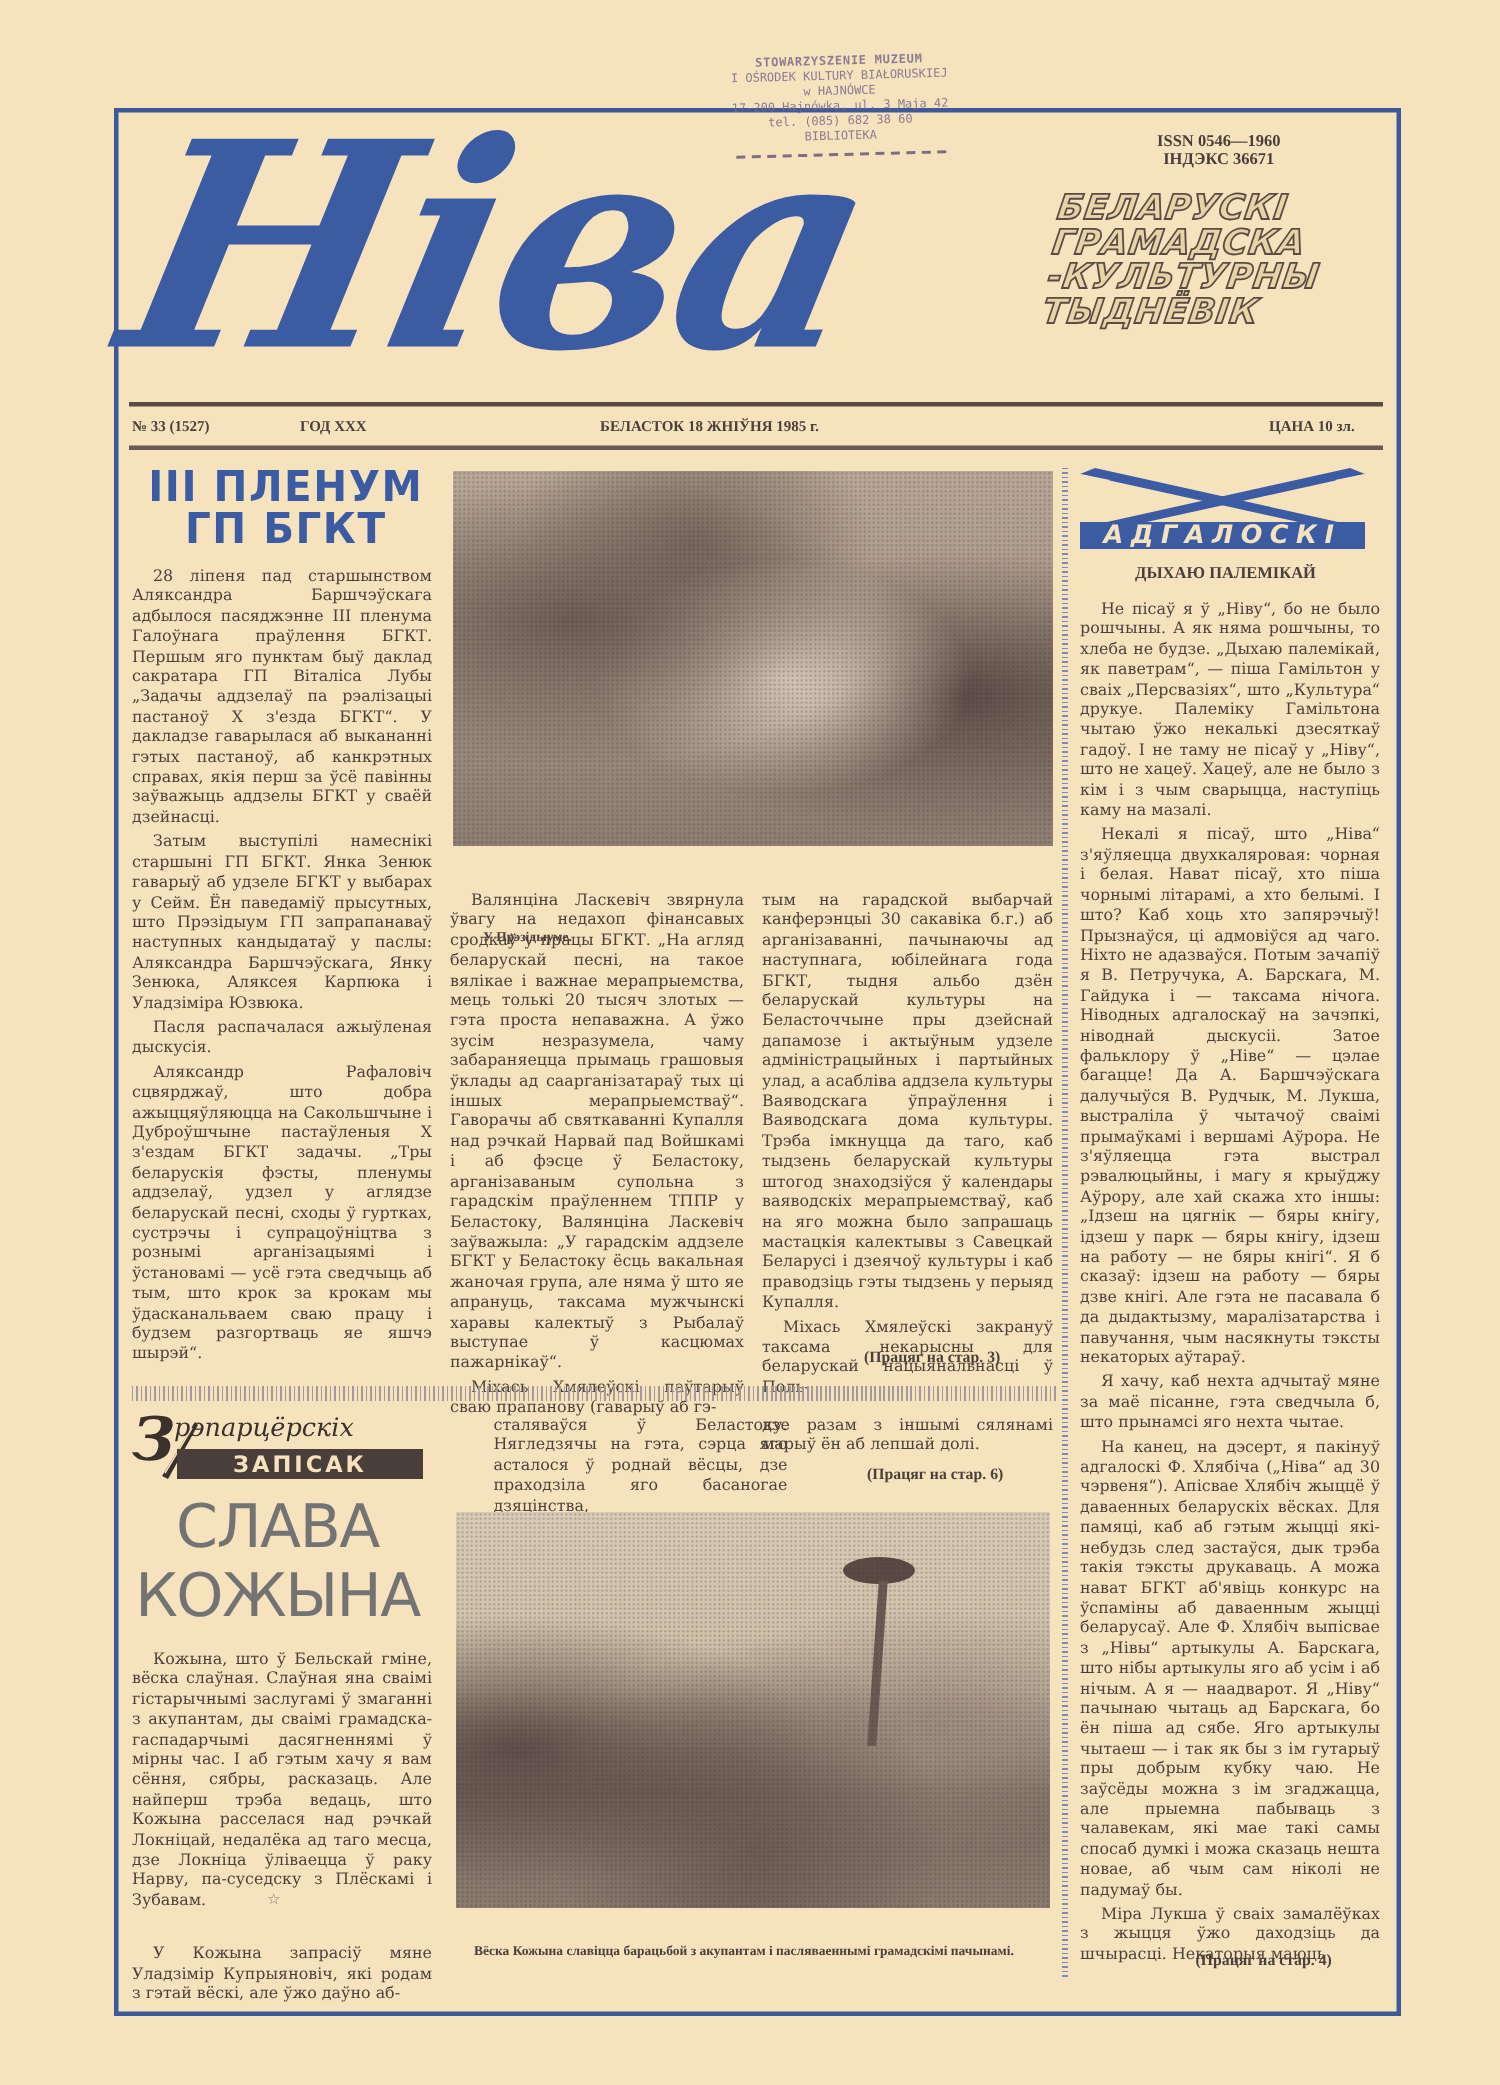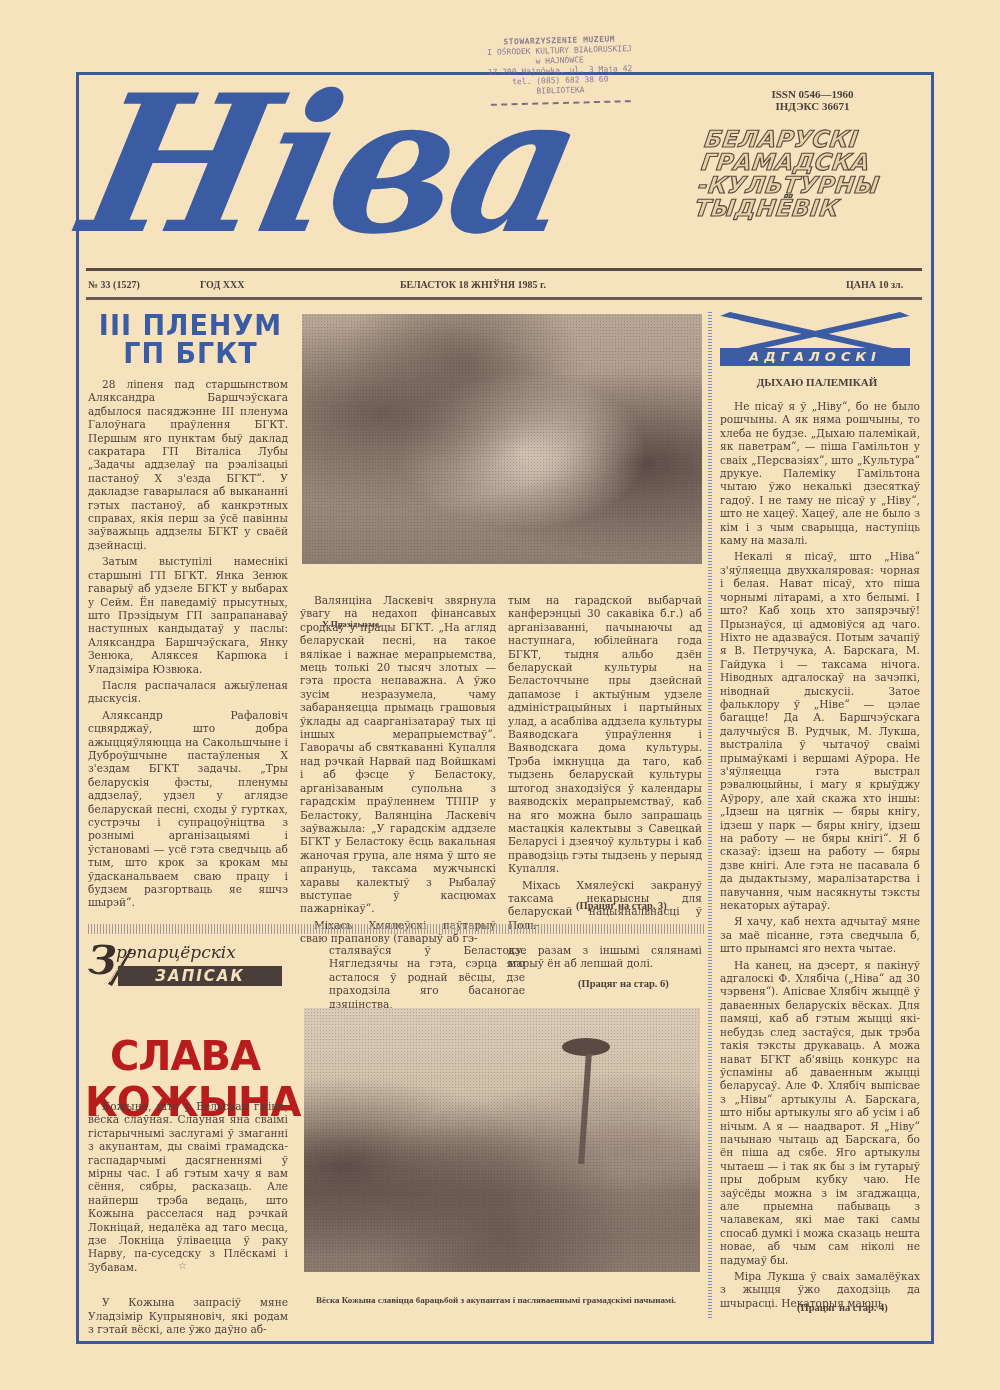--- a/index.html
+++ b/index.html
@@ -91,43 +91,43 @@
     position: absolute; width: 4px;
     background: repeating-linear-gradient(180deg, #7a8bb8 0 1px, transparent 1px 3px);
   }
   .hdivider {
     position: absolute; height: 10px;
     background: repeating-linear-gradient(90deg, #a49a9c 0 1px, transparent 1px 3px);
   }
   .adgaloski-logo { position: absolute; left: 720px; top: 312px; width: 190px; height: 56px; }
   .adgaloski-band {
     position: absolute; left: 720px; top: 348px; width: 190px; height: 18px; background: #3b5ca3;
-    font-family: "DejaVu Sans", sans-serif; font-style: italic; font-weight: bold; font-size: 13px; line-height: 18px;
+    font-family: "DejaVu Sans", sans-serif; font-style: italic; font-weight: bold; font-size: 17px; line-height: 18px;
     color: #f6e3bd; text-align: center; letter-spacing: 5px;
   }
   .subhead-r {
     position: absolute; left: 712px; top: 376px; width: 210px; text-align: center;
     font-family: "Liberation Serif", serif; font-weight: bold; font-size: 11px; color: #4a3f3a;
   }
   .zap-num {
     position: absolute; left: 88px; top: 938px; font-family: "DejaVu Serif", serif; font-style: italic; font-weight: bold;
     font-size: 40px; line-height: 44px; color: #3b302c;
   }
   .zap-title1 {
     position: absolute; left: 116px; top: 942px; font-family: "DejaVu Serif", serif; font-style: italic;
     font-size: 17px; color: #3b302c;
   }
   .zap-title2 {
     position: absolute; left: 118px; top: 966px; width: 164px; height: 20px; background: #4a3e3a;
-    font-family: "DejaVu Sans", sans-serif; font-style: italic; font-weight: bold; font-size: 15px; line-height: 20px;
+    font-family: "DejaVu Sans", sans-serif; font-weight: bold; font-size: 15px; line-height: 20px;
     color: #f6e3bd; text-align: center; letter-spacing: 2px;
   }
   .slava {
-    position: absolute; left: 85px; top: 1033px; width: 200px; text-align: center;
-    font-family: "DejaVu Sans", sans-serif; font-weight: bold; font-size: 40px; line-height: 46px; color: #b91c1c;
+    position: absolute; left: 85px; top: 995px; width: 200px; text-align: center;
+    font-family: "DejaVu Sans", sans-serif; font-weight: normal; font-size: 40px; line-height: 46px; color: #737373;
     letter-spacing: -1px;
   }
   .star { position: absolute; left: 178px; top: 1260px; font-size: 10px; color: #8a7a72; }
 </style>
 </head>
 <body>
 
 <div class="page-frame"></div>
 
 <div class="stamp">

